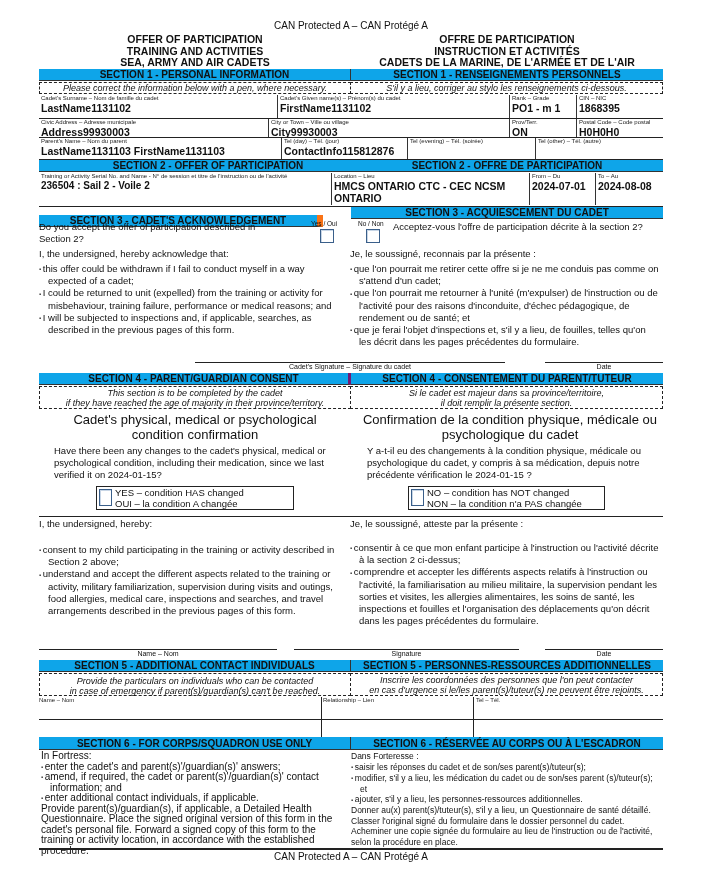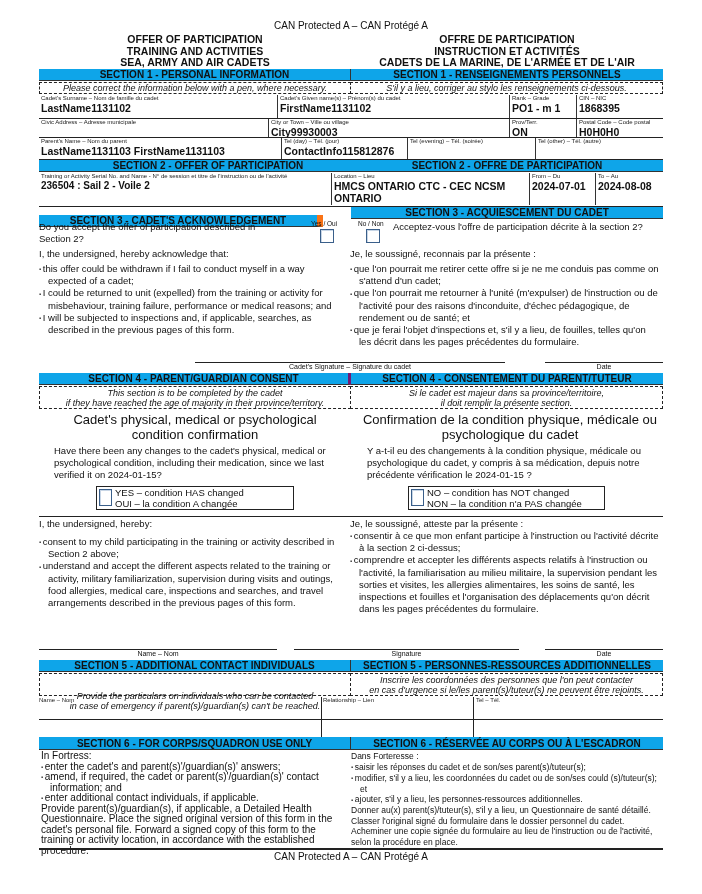--- a/index.html
+++ b/index.html
@@ -62,20 +62,21 @@
   <div class="val">PO1 - m 1</div>
 </div>
 <div class="cell" style="left:576px;top:95px;width:87px;height:23px">
   <div class="lbl">CIN – NIC</div>
   <div class="val">1868395</div>
 </div>
 <div class="hline" style="left:39px;top:118px;width:624px"></div>
 
 <div class="cell" style="left:39px;top:119px;width:238px;height:18px;border-left:none">
   <div class="lbl">Civic Address – Adresse municipale</div>
+  <div class="val">Address99930003</div>
 </div>
 <div class="cell" style="left:268px;top:119px;width:232px;height:18px">
   <div class="lbl">City or Town – Ville ou village</div>
   <div class="val">City99930003</div>
 </div>
 <div class="cell" style="left:509px;top:119px;width:67px;height:18px">
   <div class="lbl">Prov/Terr.</div>
   <div class="val">ON</div>
 </div>
 <div class="cell" style="left:576px;top:119px;width:87px;height:18px">
@@ -176,44 +177,44 @@
   <div>OUI – la condition A changée</div>
 </div>
 <div class="choice" style="left:408px;top:486px;width:197px;height:24px">
   <div class="cb"></div>
   <div>NO – condition has NOT changed</div>
   <div>NON – la condition n'a PAS changée</div>
 </div>
 <div class="hline" style="left:39px;top:516px;width:624px"></div>
 
 <div class="txt" style="left:39px;top:518px;width:300px">
-  <div style="margin-bottom:6px">I, the undersigned, hereby:</div>
+  <div style="margin-bottom:14px">I, the undersigned, hereby:</div>
   <ul class="b">
     <li>consent to my child participating in the training or activity described in Section 2 above;</li>
     <li>understand and accept the different aspects related to the training or activity, military familiarization, supervision during visits and outings, food allergies, medical care, inspections and searches, and travel arrangements described in the previous pages of this form.</li>
   </ul>
 </div>
 <div class="txt" style="left:350px;top:518px;width:310px">
-  <div style="margin-bottom:0">Je, le soussigné, atteste par la présente :</div>
+  <div style="margin-bottom:12px">Je, le soussigné, atteste par la présente :</div>
   <ul class="b">
     <li>consentir à ce que mon enfant participe à l'instruction ou l'activité décrite à la section 2 ci-dessus;</li>
     <li>comprendre et accepter les différents aspects relatifs à l'instruction ou l'activité, la familiarisation au milieu militaire, la supervision pendant les sorties et visites, les allergies alimentaires, les soins de santé, les inspections et fouilles et l'organisation des déplacements qu'on décrit dans les pages précédentes du formulaire.</li>
   </ul>
 </div>
 
 <div class="hline" style="left:39px;top:649px;width:238px"></div>
 <div class="cap" style="left:39px;top:650px;width:238px">Name – Nom</div>
 <div class="hline" style="left:294px;top:649px;width:225px"></div>
 <div class="cap" style="left:294px;top:650px;width:225px">Signature</div>
 <div class="hline" style="left:545px;top:649px;width:118px"></div>
 <div class="cap" style="left:545px;top:650px;width:118px">Date</div>
 
 <div class="sechead" style="left:39px;top:660px;width:312px;border-right:1px solid #333">SECTION 5 - ADDITIONAL CONTACT INDIVIDUALS</div>
 <div class="sechead" style="left:351px;top:660px;width:312px">SECTION 5 - PERSONNES-RESSOURCES ADDITIONNELLES</div>
-<div class="dash" style="left:39px;top:673px;width:312px;height:23px;padding-top:17px">
+<div class="dash" style="left:39px;top:673px;width:312px;height:23px;padding-top:2px">
   <div>Provide the particulars on individuals who can be contacted</div>
   <div>in case of emergency if parent(s)/guardian(s) can't be reached.</div>
 </div>
 <div class="dash" style="left:350px;top:673px;width:313px;height:23px;padding-top:1px">
   <div>Inscrire les coordonnées des personnes que l'on peut contacter</div>
   <div>en cas d'urgence si le/les parent(s)/tuteur(s) ne peuvent être rejoints.</div>
 </div>
 <div class="lbl abs" style="left:39px;top:697px">Name – Nom</div>
 <div class="vline" style="left:321px;top:697px;height:40px"></div>
 <div class="lbl abs" style="left:323px;top:697px">Relationship – Lien</div>
@@ -235,19 +236,19 @@
     <li>enter the cadet's and parent(s)'/guardian(s)' answers;</li>
     <li>amend, if required, the cadet or parent(s)'/guardian(s)' contact information; and</li>
     <li>enter additional contact individuals, if applicable.</li>
   </ul>
   <div>Provide parent(s)/guardian(s), if applicable, a Detailed Health Questionnaire. Place the signed original version of this form in the cadet's personal file. Forward a signed copy of this form to the training or activity location, in accordance with the established procedure.</div>
 </div>
 <div class="txt" style="left:351px;top:751px;width:310px;font-size:8.5px;line-height:10.5px">
   <div>Dans Forteresse :</div>
   <ul class="b">
     <li>saisir les réponses du cadet et de son/ses parent(s)/tuteur(s);</li>
-    <li>modifier, s'il y a lieu, les coordonnées du cadet ou de son/ses could (s)/tuteur(s); et</li>
+    <li>modifier, s'il y a lieu, les médication du cadet ou de son/ses parent (s)/tuteur(s); et</li>
     <li>ajouter, s'il y a lieu, les personnes-ressources additionnelles.</li>
   </ul>
   <div>Donner au(x) parent(s)/tuteur(s), s'il y a lieu, un Questionnaire de santé détaillé. Classer l'original signé du formulaire dans le dossier personnel du cadet. Acheminer une copie signée du formulaire au lieu de l'instruction ou de l'activité, selon la procédure en place.</div>
 </div>
 <div class="hline" style="left:39px;top:848px;width:624px;height:1.5px"></div>
 <div class="prot" style="top:851px">CAN Protected A – CAN Protégé A</div>
 
 </body></html>

